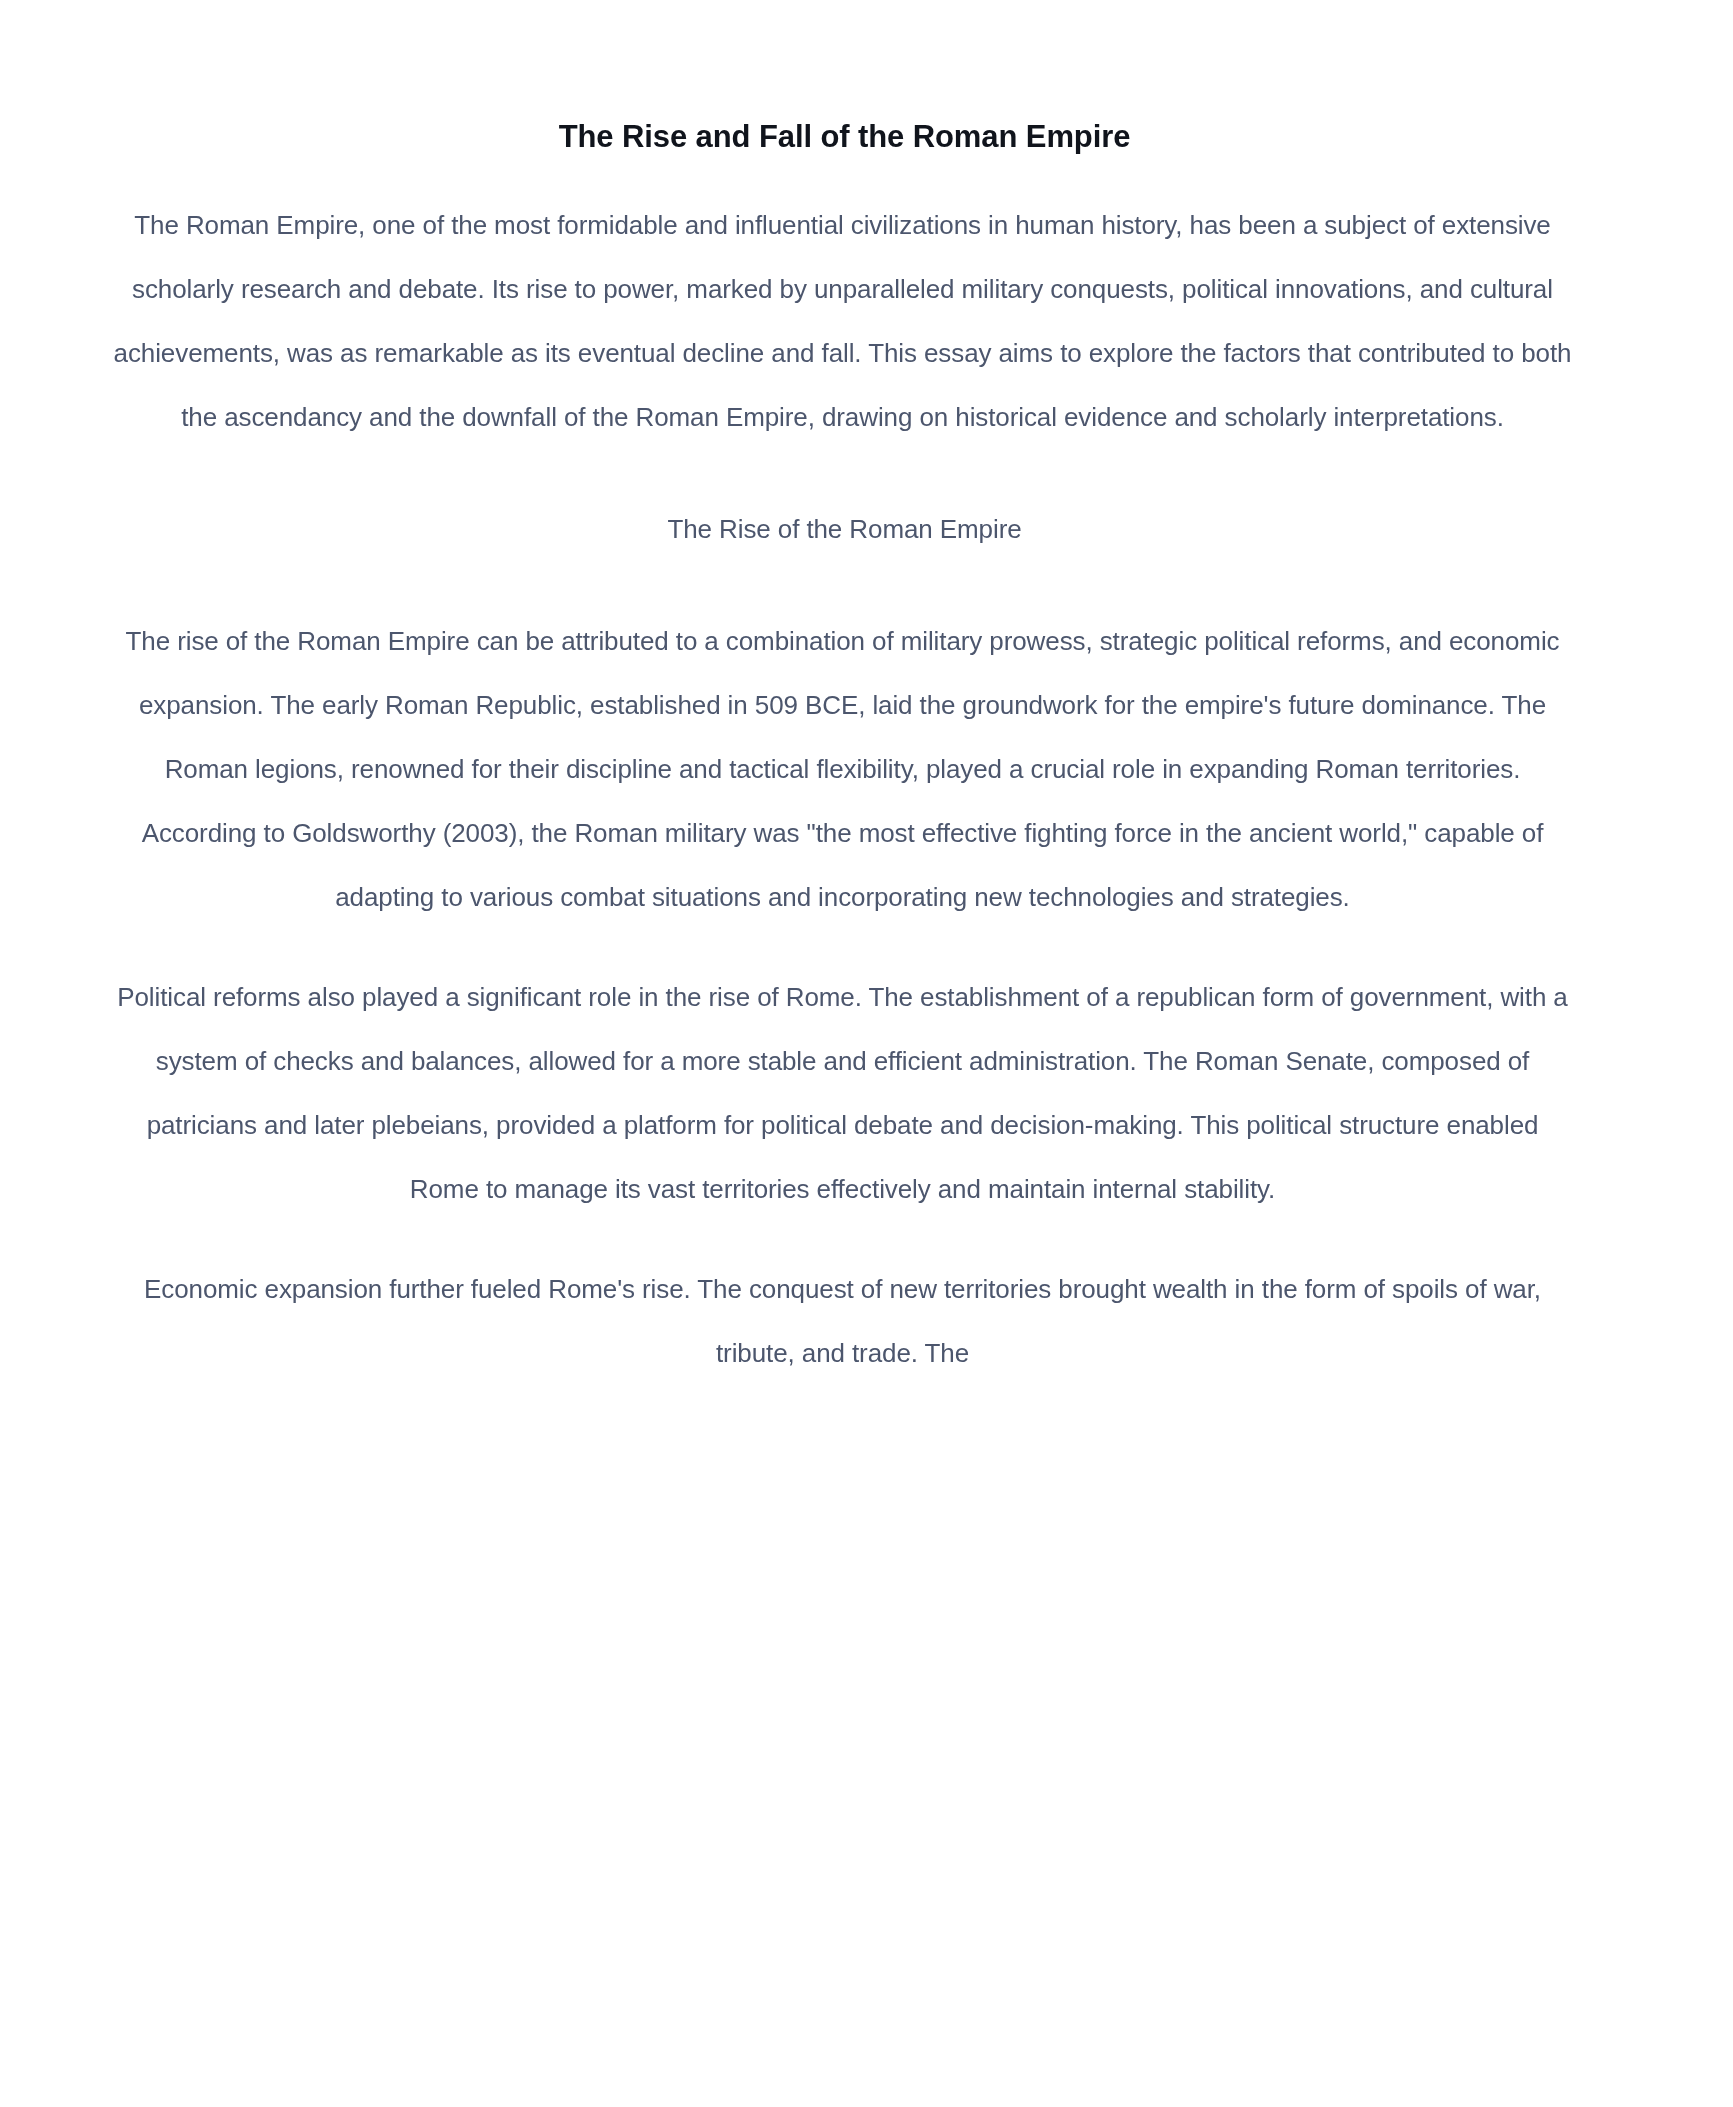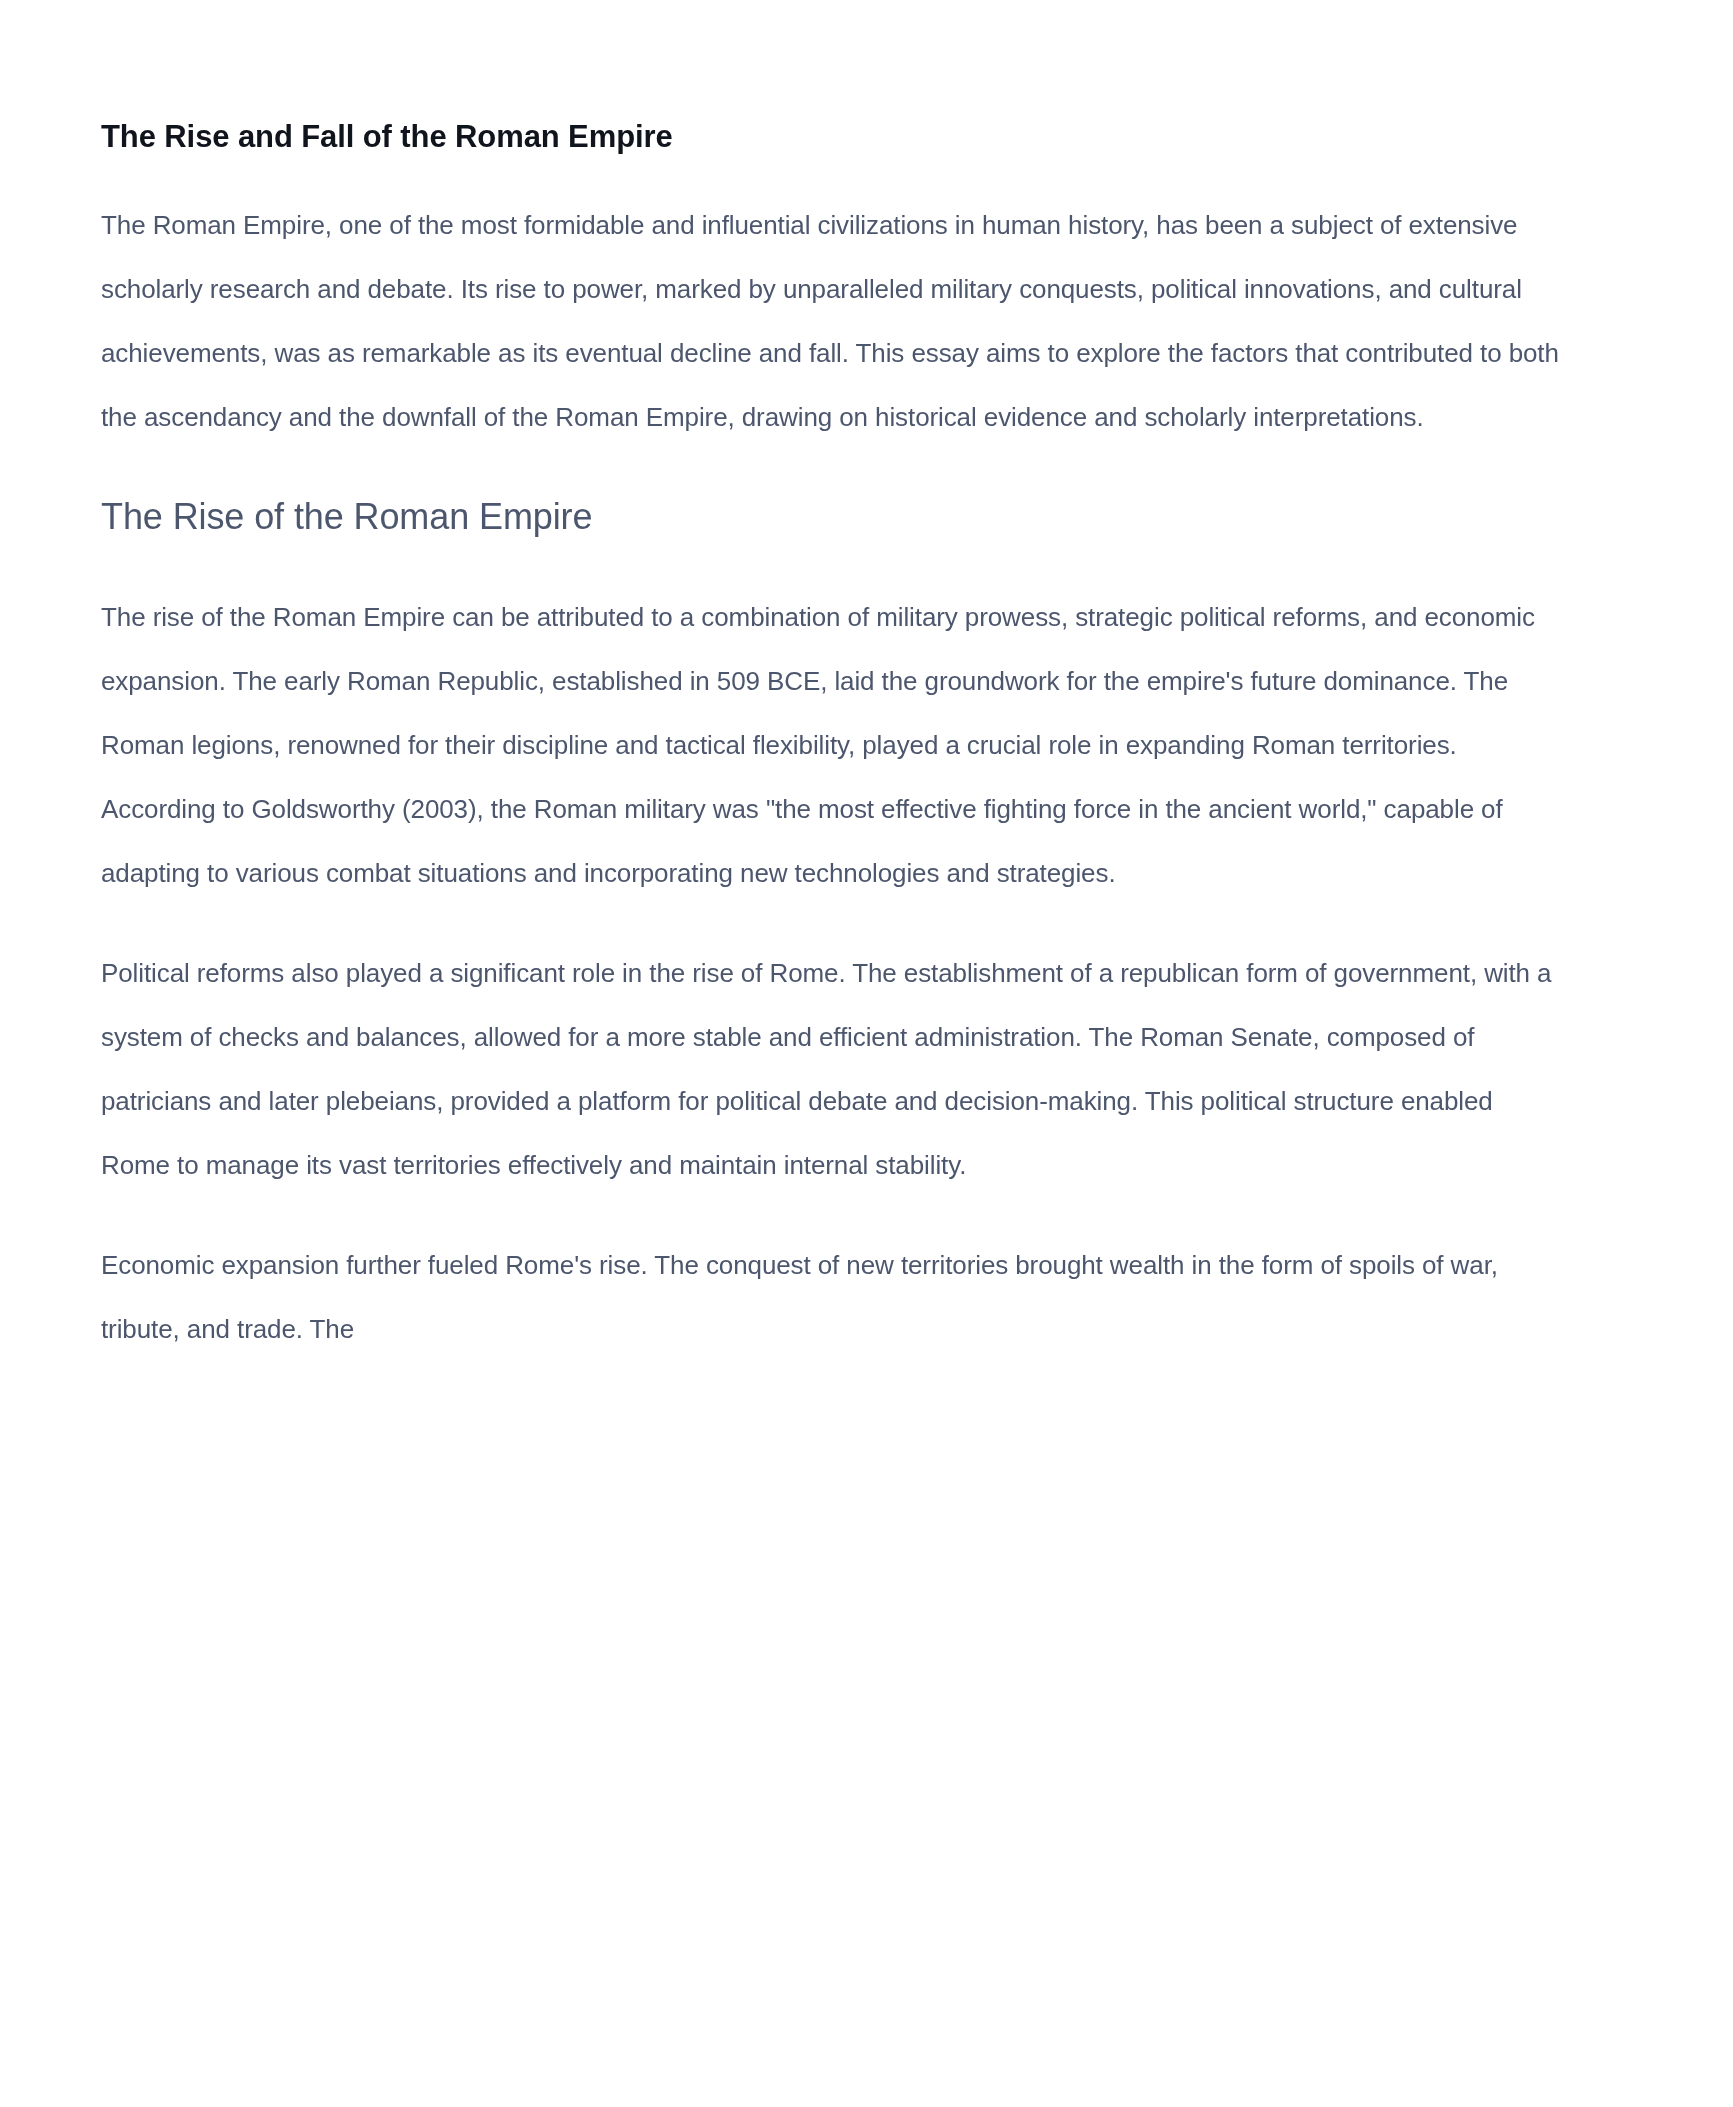--- a/index.html
+++ b/index.html
@@ -17,23 +17,24 @@
     position: relative;
     width: 1733px;
     height: 2108px;
     background: #ffffff;
     overflow: hidden;
     box-sizing: border-box;
   }
 
   .doc {
     position: absolute;
-    left: 101px;
+    left: 112px;
     top: 0;
     width: 1465px;
+    text-align: center;
   }
 
   .doc-title {
     font-size: 31px;
     font-weight: 700;
     line-height: 1.25;
     color: #10141c;
     letter-spacing: -0.1px;
     margin: 0;
     padding-top: 118px;
@@ -43,25 +44,25 @@
     font-size: 26px;
     line-height: 64px;
     color: #4c566d;
     margin: 0;
     padding-top: 36px;
     letter-spacing: -0.1px;
     max-width: 1461px;
   }
 
   .section-heading {
-    font-size: 36px;
+    font-size: 26px;
     font-weight: 400;
     line-height: 64px;
     color: #4c566d;
-    margin: 0;
+    margin: 12px;
     padding-top: 36px;
     letter-spacing: -0.1px;
   }
 
   
   .fade-mask {
     position: absolute;
     left: 0;
     right: 0;
     top: 1424px;

